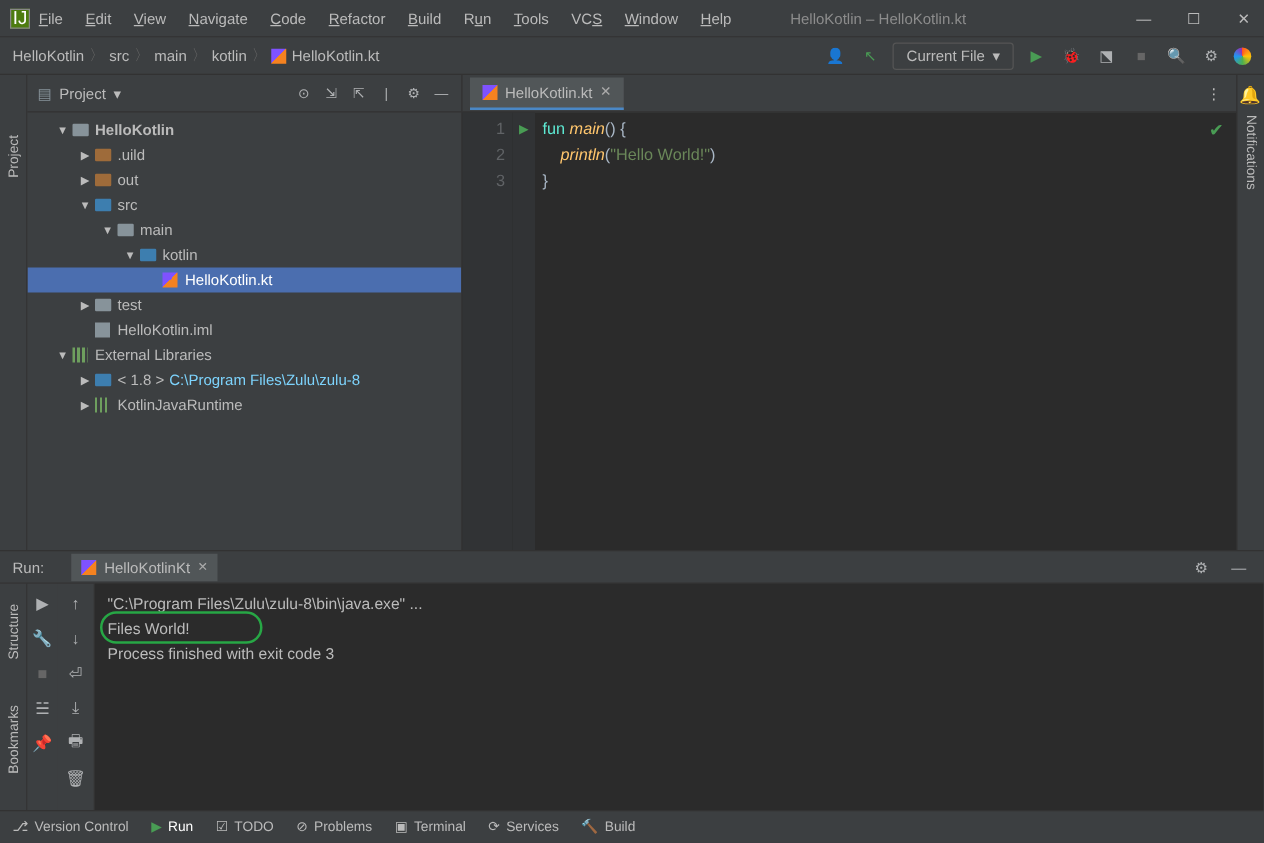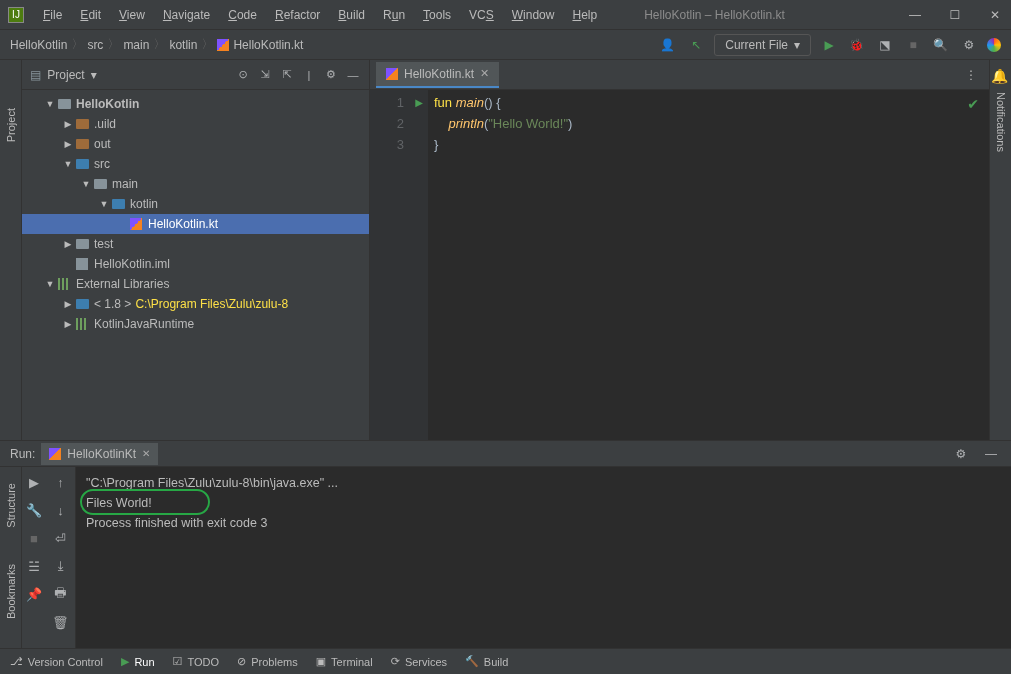--- a/index.html
+++ b/index.html
@@ -1,19 +1,19 @@
 <!DOCTYPE html>
 <html><head>
 <meta charset="utf-8">
 <style>
 * { margin: 0; padding: 0; box-sizing: border-box; font-family: "Segoe UI", sans-serif; }
 body { background: #3c3f41; color: #bbbbbb; font-size: 12px; overflow: hidden; width: 1011px; height: 674px; }
 
 .titlebar { height: 30px; background: #3c3f41; display: flex; align-items: center; padding: 0 8px; border-bottom: 1px solid #323232; }
-.app-icon { width: 16px; height: 16px; background: #4d7c0f; border: 1px solid #888; margin-right: 12px; display: flex; align-items: center; justify-content: center; font-size: 10px; color: #fff; }
+.app-icon { width: 16px; height: 16px; background: #4d7c0f; border: 1px solid #888; display: flex; align-items: center; justify-content: center; font-size: 15px; color: #fff; }
 .menu { display: flex; gap: 4px; }
 .menu-item { padding: 4px 7px; cursor: pointer; font-size: 12px; }
 .menu-item u { text-decoration: underline; }
 .title-text { margin-left: 40px; color: #8c8c8c; font-size: 12px; }
 .window-controls { margin-left: auto; display: flex; gap: 24px; }
 .win-btn { width: 16px; height: 16px; cursor: pointer; color: #bbb; display: flex; align-items: center; justify-content: center; }
 
 .navbar { height: 30px; background: #3c3f41; display: flex; align-items: center; padding: 0 10px; border-bottom: 1px solid #323232; }
 .breadcrumb { display: flex; align-items: center; gap: 4px; font-size: 12px; }
 .bc-item { color: #bbb; cursor: pointer; }
@@ -36,45 +36,45 @@
 .tree-node.selected { background: #4b6eaf; color: #fff; }
 .tree-arrow { width: 12px; font-size: 9px; color: #bbb; text-align: center; }
 .tree-icon { width: 16px; height: 14px; margin-right: 4px; display: inline-flex; align-items: center; justify-content: center; }
 .folder-icon { background: #87939a; width: 13px; height: 10px; border-radius: 1px; position: relative; }
 .folder-icon.orange { background: #9e6b3a; }
 .folder-icon.blue { background: #3d7eaf; }
 .kt-icon { width: 12px; height: 12px; background: linear-gradient(135deg, #7f52ff 50%, #f58220 50%); }
 .lib-icon { width: 12px; height: 12px; background: repeating-linear-gradient(90deg, #6e9f5e 0 2px, transparent 2px 4px); }
 .tree-label { color: #bbb; }
 .tree-node.selected .tree-label { color: #fff; }
-.tree-hint { color: #fde047; margin-left: 4px; }
+.tree-hint { color: #7dd3fc; margin-left: 4px; }
 
 .editor-area { flex: 1; background: #2b2b2b; display: flex; flex-direction: column; position: relative; }
 .editor-tabs { height: 30px; background: #3c3f41; display: flex; align-items: center; border-bottom: 1px solid #323232; padding-left: 6px; }
 .editor-tab { display: flex; align-items: center; gap: 6px; padding: 5px 10px; background: #515658; border-bottom: 2px solid #4a88c7; cursor: pointer; }
 .editor-tab .close { color: #aaa; font-size: 11px; cursor: pointer; }
 .editor-more { margin-left: auto; padding: 0 12px; cursor: pointer; }
 
 .editor-body { flex: 1; display: flex; font-family: "Consolas", monospace; font-size: 13px; position: relative; }
 .gutter { width: 40px; background: #313335; text-align: right; padding: 2px 6px 0 0; color: #606366; line-height: 21px; }
 .gutter-line { height: 21px; }
 .run-gutter { width: 18px; background: #313335; padding-top: 2px; }
 .run-marker { height: 21px; display: flex; align-items: center; justify-content: center; color: #499c54; font-size: 10px; cursor: pointer; }
 .code-content { flex: 1; padding: 2px 6px; line-height: 21px; }
 .code-line { height: 21px; white-space: pre; }
-.kw { color: #fde047; }
+.kw { color: #5eead4; }
 .fn { color: #ffc66d; font-style: italic; }
 .str { color: #6a8759; }
 .brace { color: #a9b7c6; }
 .checkmark { position: absolute; top: 6px; right: 10px; color: #499c54; font-size: 14px; }
 
 .right-gutter { width: 22px; background: #3c3f41; border-left: 1px solid #323232; display: flex; flex-direction: column; align-items: center; padding-top: 8px; }
 
 .run-panel { height: 208px; border-top: 1px solid #323232; background: #3c3f41; display: flex; flex-direction: column; }
-.run-header { height: 26px; display: flex; align-items: center; padding: 0 10px; gap: 6px; border-bottom: 1px solid #323232; }
+.run-header { height: 26px; display: flex; align-items: center; padding: 0 10px; gap: 22px; border-bottom: 1px solid #323232; }
 .run-tab { display: flex; align-items: center; gap: 6px; padding: 4px 8px; background: #515658; cursor: pointer; }
 .run-actions { margin-left: auto; display: flex; gap: 10px; }
 
 .run-body { flex: 1; display: flex; }
 .run-toolbar { width: 24px; background: #3c3f41; display: flex; flex-direction: column; align-items: center; padding-top: 6px; gap: 10px; }
 .run-toolbar2 { width: 30px; background: #3c3f41; display: flex; flex-direction: column; align-items: center; padding-top: 6px; gap: 10px; border-right: 1px solid #323232; }
 .run-tool-btn { width: 18px; height: 18px; cursor: pointer; color: #afb1b3; display: flex; align-items: center; justify-content: center; font-size: 13px; }
 .console { flex: 1; background: #2b2b2b; font-family: "Consolas", monospace; font-size: 12.5px; padding: 6px 10px; line-height: 20px; color: #bbb; position: relative; }
 .highlight-oval { position: absolute; border: 2px solid #27a745; border-radius: 16px; padding: 0; height: 26px; width: 130px; top: 22px; left: 4px; }
 

